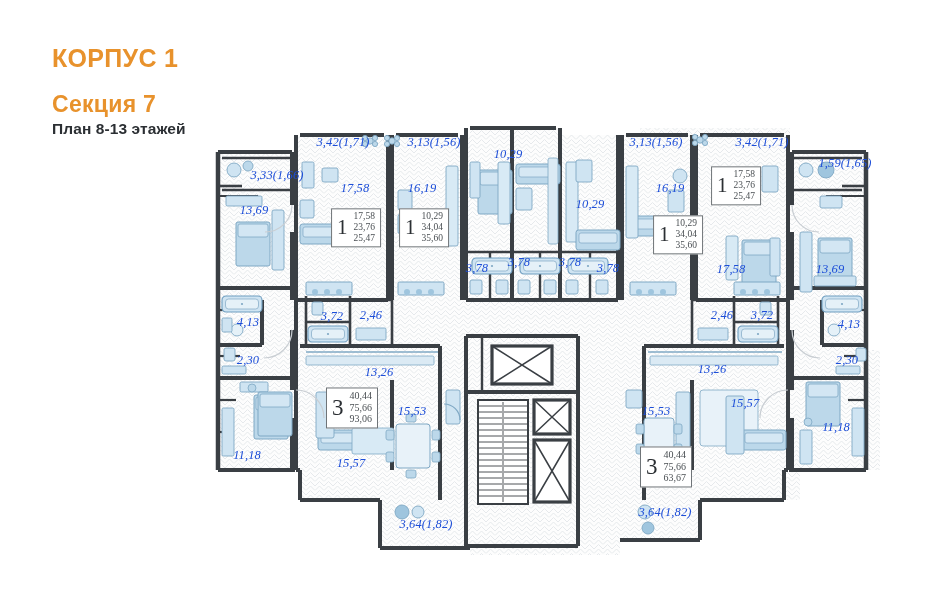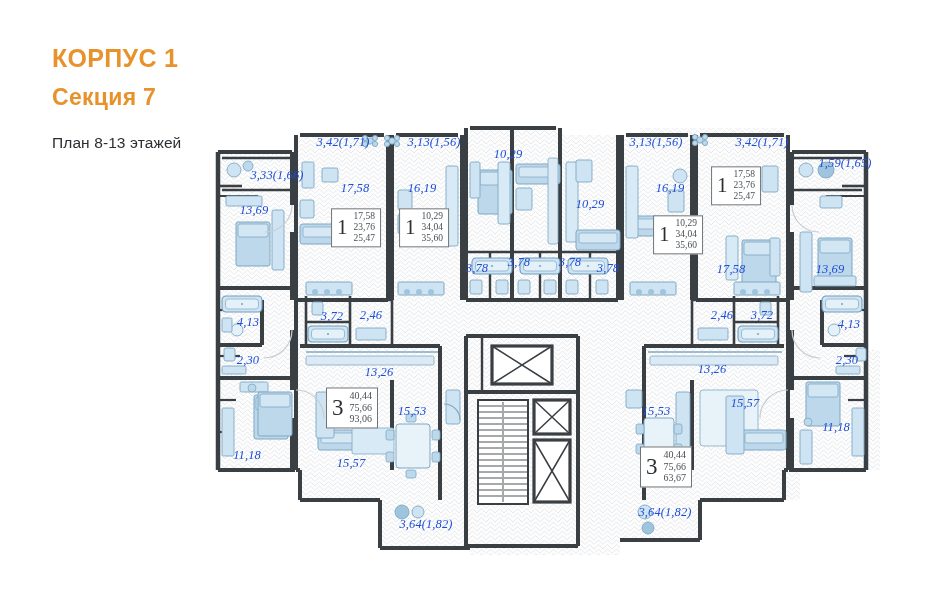--- a/index.html
+++ b/index.html
@@ -13,25 +13,25 @@
   #page { position: relative; width: 756px; height: 600px; background:#fff; }
 
   
   #header { position: absolute; left: 52px; top: 44px; }
   #h-building {
     font-size: 25px; font-weight: bold; color: #E8922C;
     letter-spacing: .3px; line-height: 1.12;
   }
   #h-section {
     font-size: 23px; font-weight: bold; color: #E8922C;
-    letter-spacing: .3px; line-height: 1.18; margin-top: 12px;
+    letter-spacing: .3px; line-height: 1.18; margin-top: 19px;
   }
   #h-floors {
-    font-size: 15.5px; font-weight: normal; color: #2b2f33;
-    letter-spacing: .1px; margin-top: 23px;
+    font-size: 15.5px; font-weight: bold; color: #2b2f33;
+    letter-spacing: .1px; margin-top: 2px;
   }
 
   
   #plan { position: absolute; left: 0; top: 0; width: 941px; height: 600px; }
   #plan svg { display:block; }
 
   
   .lbl {
     position: absolute;
     font-family: "Liberation Serif", serif;

